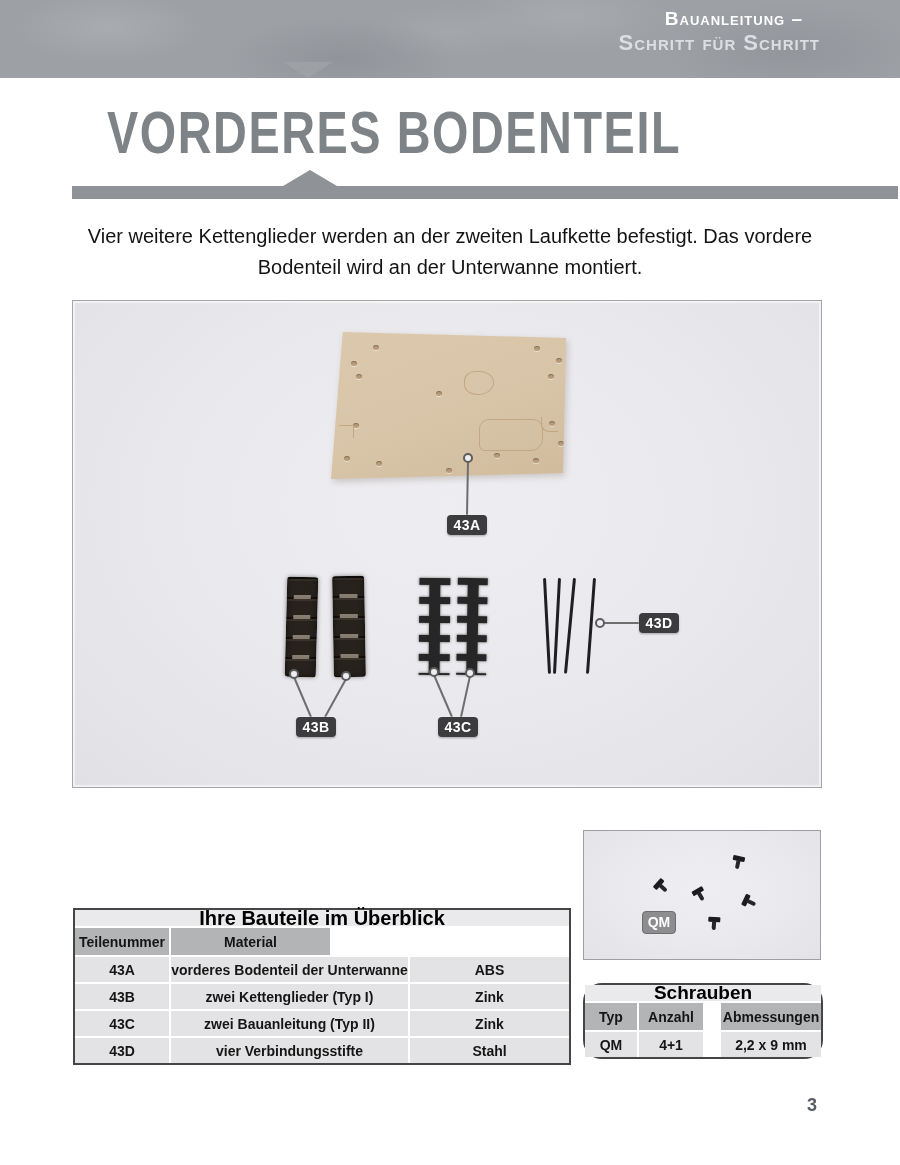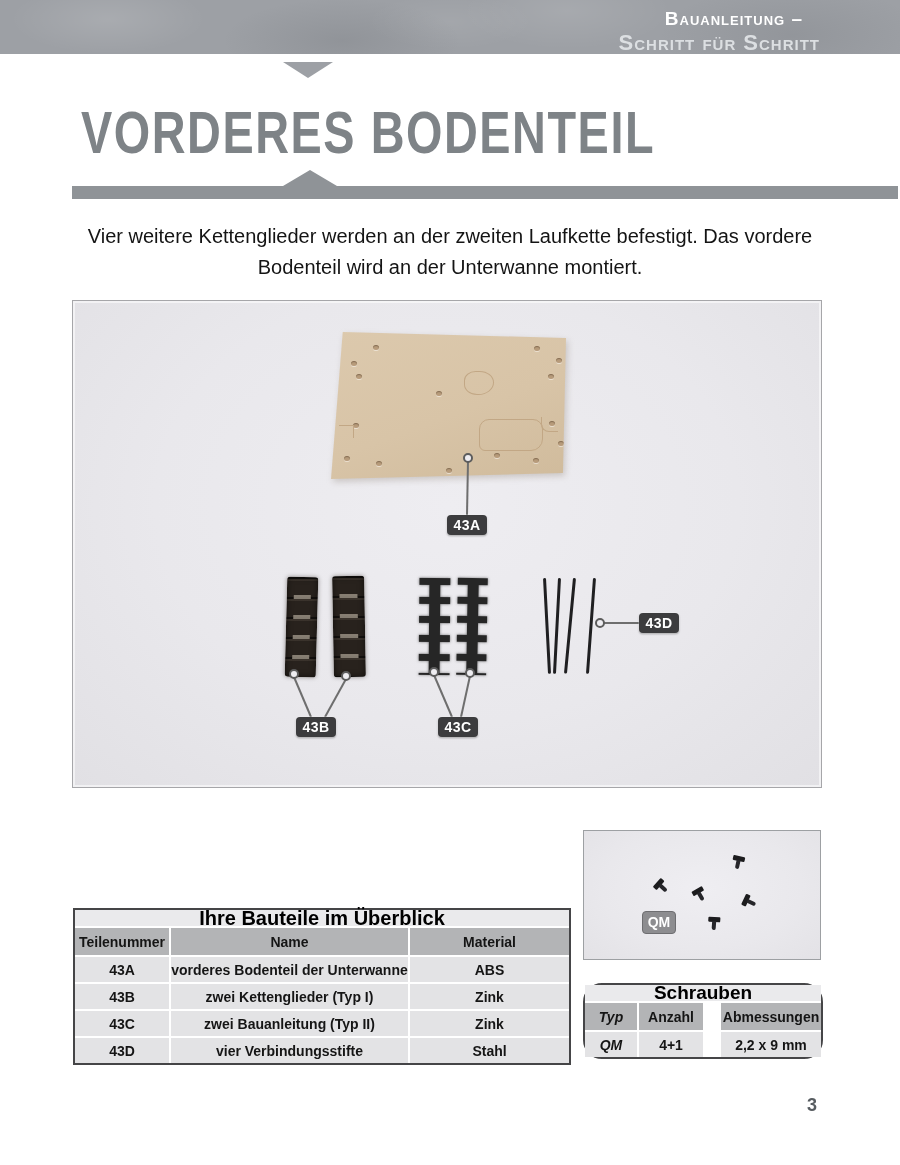--- a/index.html
+++ b/index.html
@@ -2,42 +2,42 @@
 <html><head>
 <meta charset="utf-8">
 <style>
   html,body{margin:0;padding:0;}
   body{
     width:900px;height:1165px;position:relative;background:#ffffff;
     font-family:"Liberation Sans","DejaVu Sans",sans-serif;overflow:hidden;
   }
   
   .banner{
-    position:absolute;left:0;top:0;width:900px;height:54px;
+    position:absolute;left:0;top:0;width:900px;height:78px;
     background-color:#9da0a5;
     background-image:
       radial-gradient(140px 50px at 12% 35%, rgba(255,255,255,.12), transparent 70%),
       radial-gradient(170px 60px at 38% 75%, rgba(62,66,72,.13), transparent 70%),
       radial-gradient(150px 55px at 63% 20%, rgba(255,255,255,.10), transparent 70%),
       radial-gradient(190px 70px at 88% 65%, rgba(70,74,80,.12), transparent 70%),
       radial-gradient(120px 40px at 50% 40%, rgba(255,255,255,.07), transparent 70%);
   }
   .banner::after{
     content:"";position:absolute;left:283px;top:62px;width:0;height:0;
     border-left:25px solid transparent;border-right:25px solid transparent;
     border-top:16px solid #9da0a5;
   }
   .banner-text{
     position:absolute;right:80px;top:7px;text-align:right;
     font-variant:small-caps;font-weight:bold;line-height:24px;
   }
   .banner-line1{font-size:19px;color:#ffffff;letter-spacing:1px;padding-right:17px;}
   .banner-line2{font-size:22px;color:#dcdfe2;letter-spacing:1px;}
   
-  .page-title-wrap{position:absolute;left:0;top:98px;width:788px;}
+  .page-title-wrap{position:absolute;left:0;top:98px;width:788px;text-align:center;}
   .page-title{
     display:inline-block;font-size:60px;font-weight:800;color:#7e8387;
     letter-spacing:2px;transform:scaleX(.78);transform-origin:center;
     white-space:nowrap;
   }
   
   .midbar{position:absolute;left:72px;top:186px;width:826px;height:13px;background:#8f9397;}
   .midbar::before{
     content:"";position:absolute;left:211px;top:-16px;width:0;height:0;
     border-left:27px solid transparent;border-right:27px solid transparent;
@@ -144,21 +144,21 @@
     background:#eaeaec;display:flex;align-items:center;justify-content:center;
     font-weight:bold;height:16px;
   }
   .parts-table{left:73px;top:908px;width:494px;}
   .parts-table .ttitle{font-size:20px;}
   .parts-table .c1{width:94px;}
   .parts-table .c2{flex:1;}
   .parts-table .c3{width:159px;}
   .screws-table{left:583px;top:983px;width:236px;border-radius:19px;}
   .screws-table .ttitle{font-size:19px;}
-  .screws-table .k1{width:52px;font-style:italic;}
+  .screws-table .k1{width:52px;}
   .screws-table .k2{width:64px;}
   .screws-table .k3{flex:1;margin-left:16px;}
   
   .pagenum{position:absolute;left:798px;top:1095px;width:28px;text-align:center;
     font-size:18px;font-weight:bold;color:#575c60;}
 </style>
 </head>
 <body>
 
 <div class="banner">
@@ -249,21 +249,20 @@
   <div class="screw" style="left:122px;top:85px;transform:rotate(4deg)"></div>
   <div class="qm-label">QM</div>
 </div>
 
 <div class="dtable parts-table">
   <div class="trow">
     <div class="ttitle" style="flex:1">Ihre Bauteile im Überblick</div>
   </div>
   <div class="trow thead">
     <div class="tcell c1">Teilenummer</div>
-    <div class="tcell c2">Name</div>
     <div class="tcell c3">Material</div>
   </div>
   <div class="trow">
     <div class="tcell c1">43A</div>
     <div class="tcell c2">vorderes Bodenteil der Unterwanne</div>
     <div class="tcell c3">ABS</div>
   </div>
   <div class="trow">
     <div class="tcell c1">43B</div>
     <div class="tcell c2">zwei Kettenglieder (Typ I)</div>

